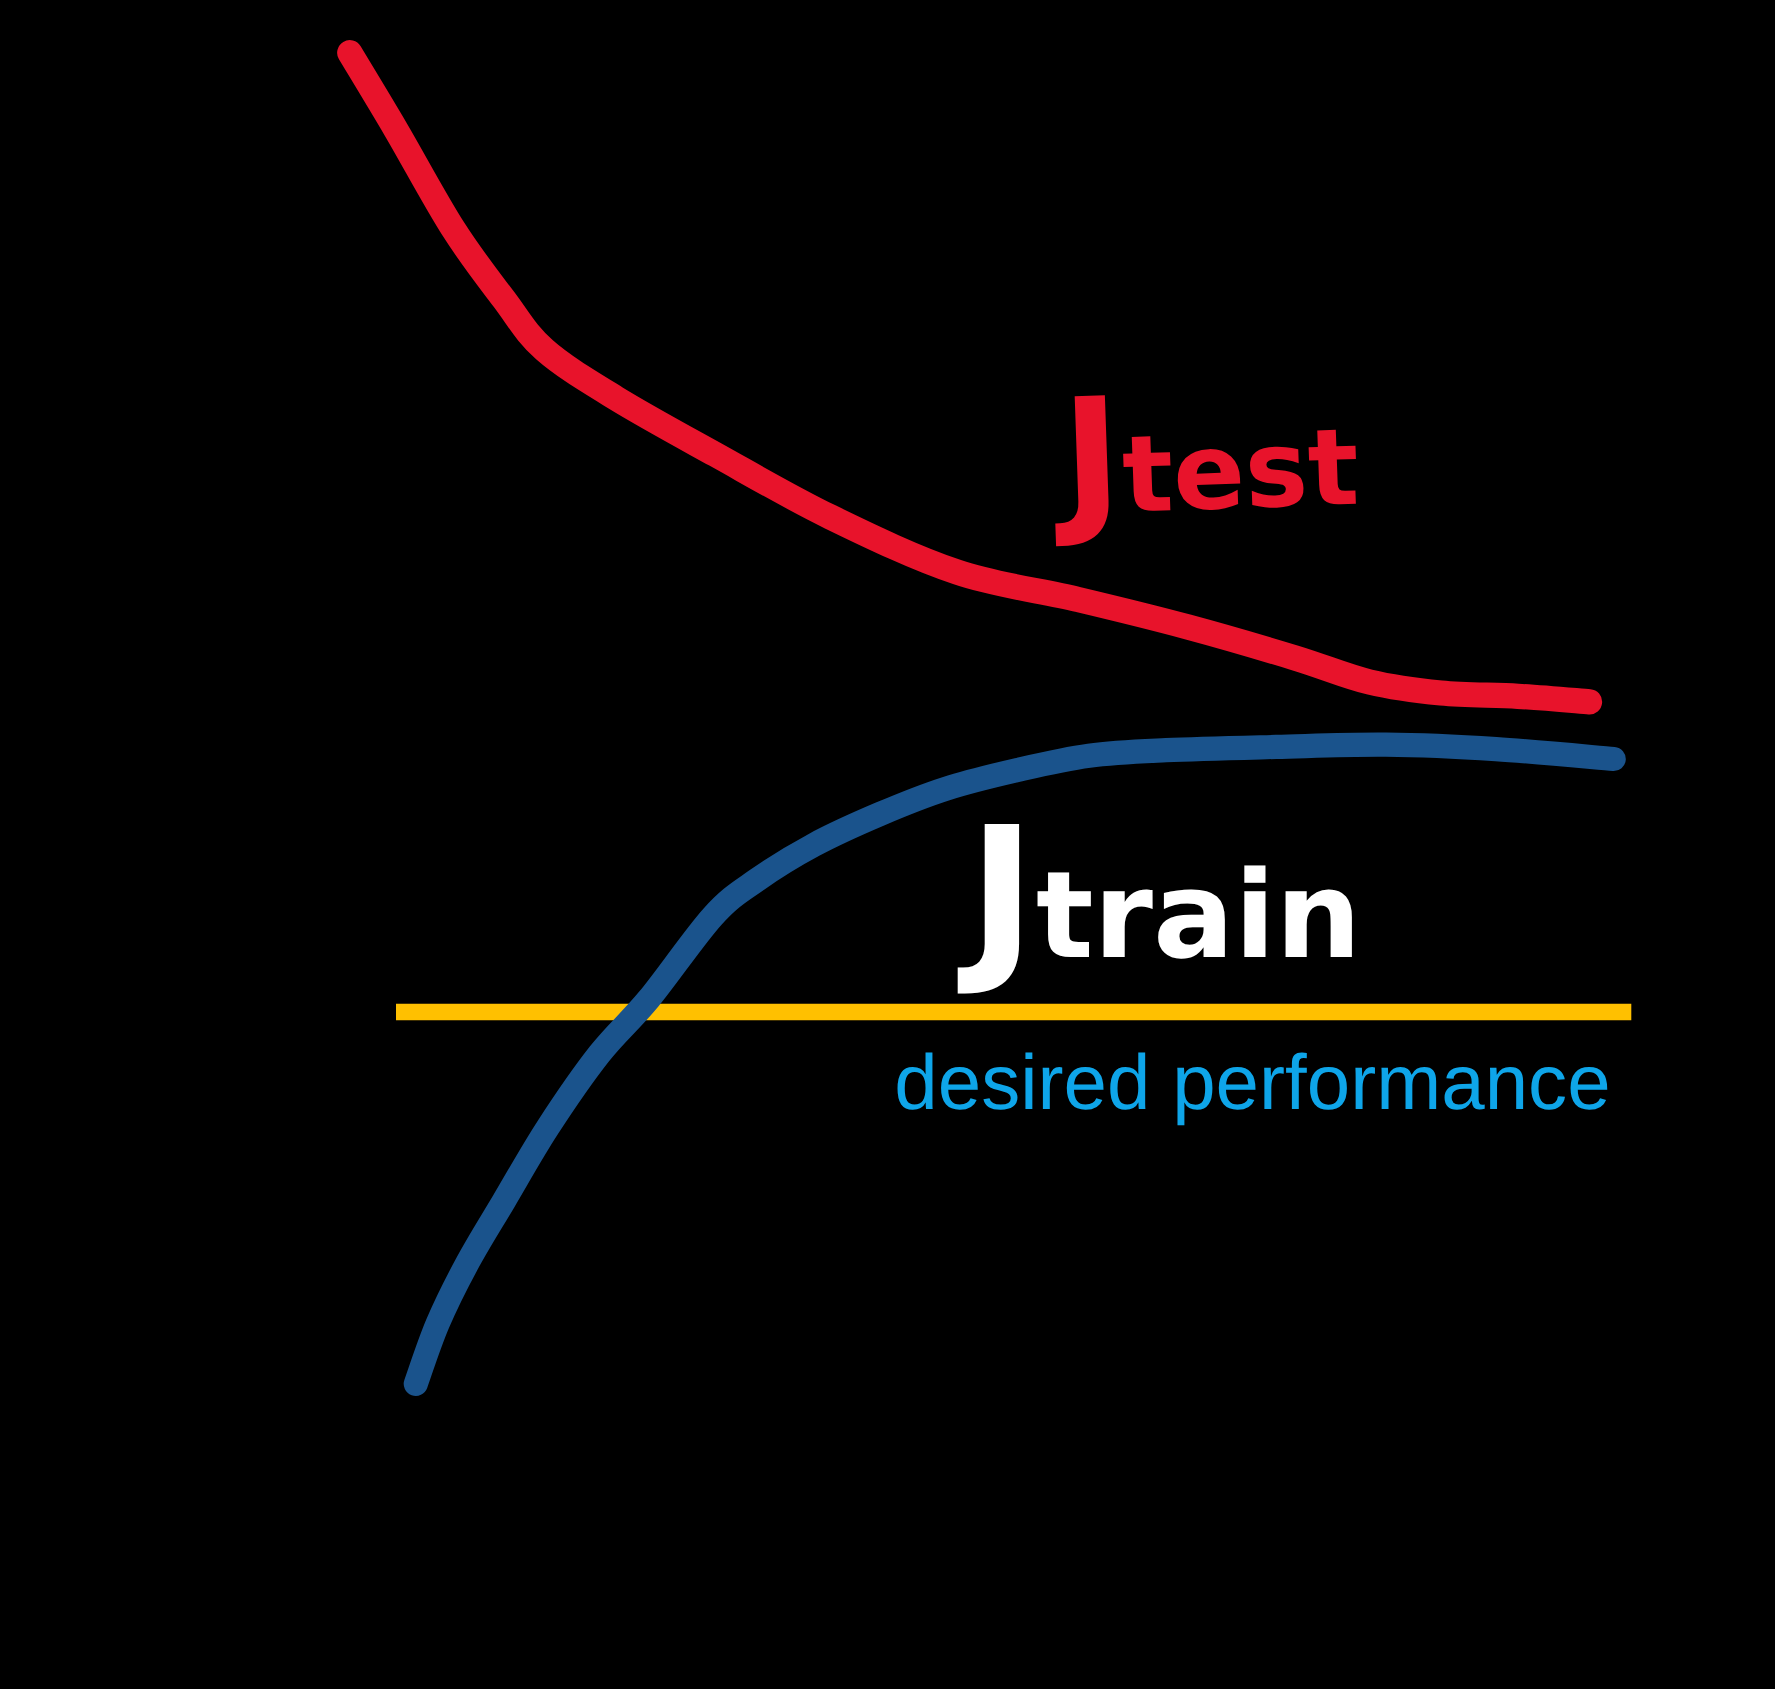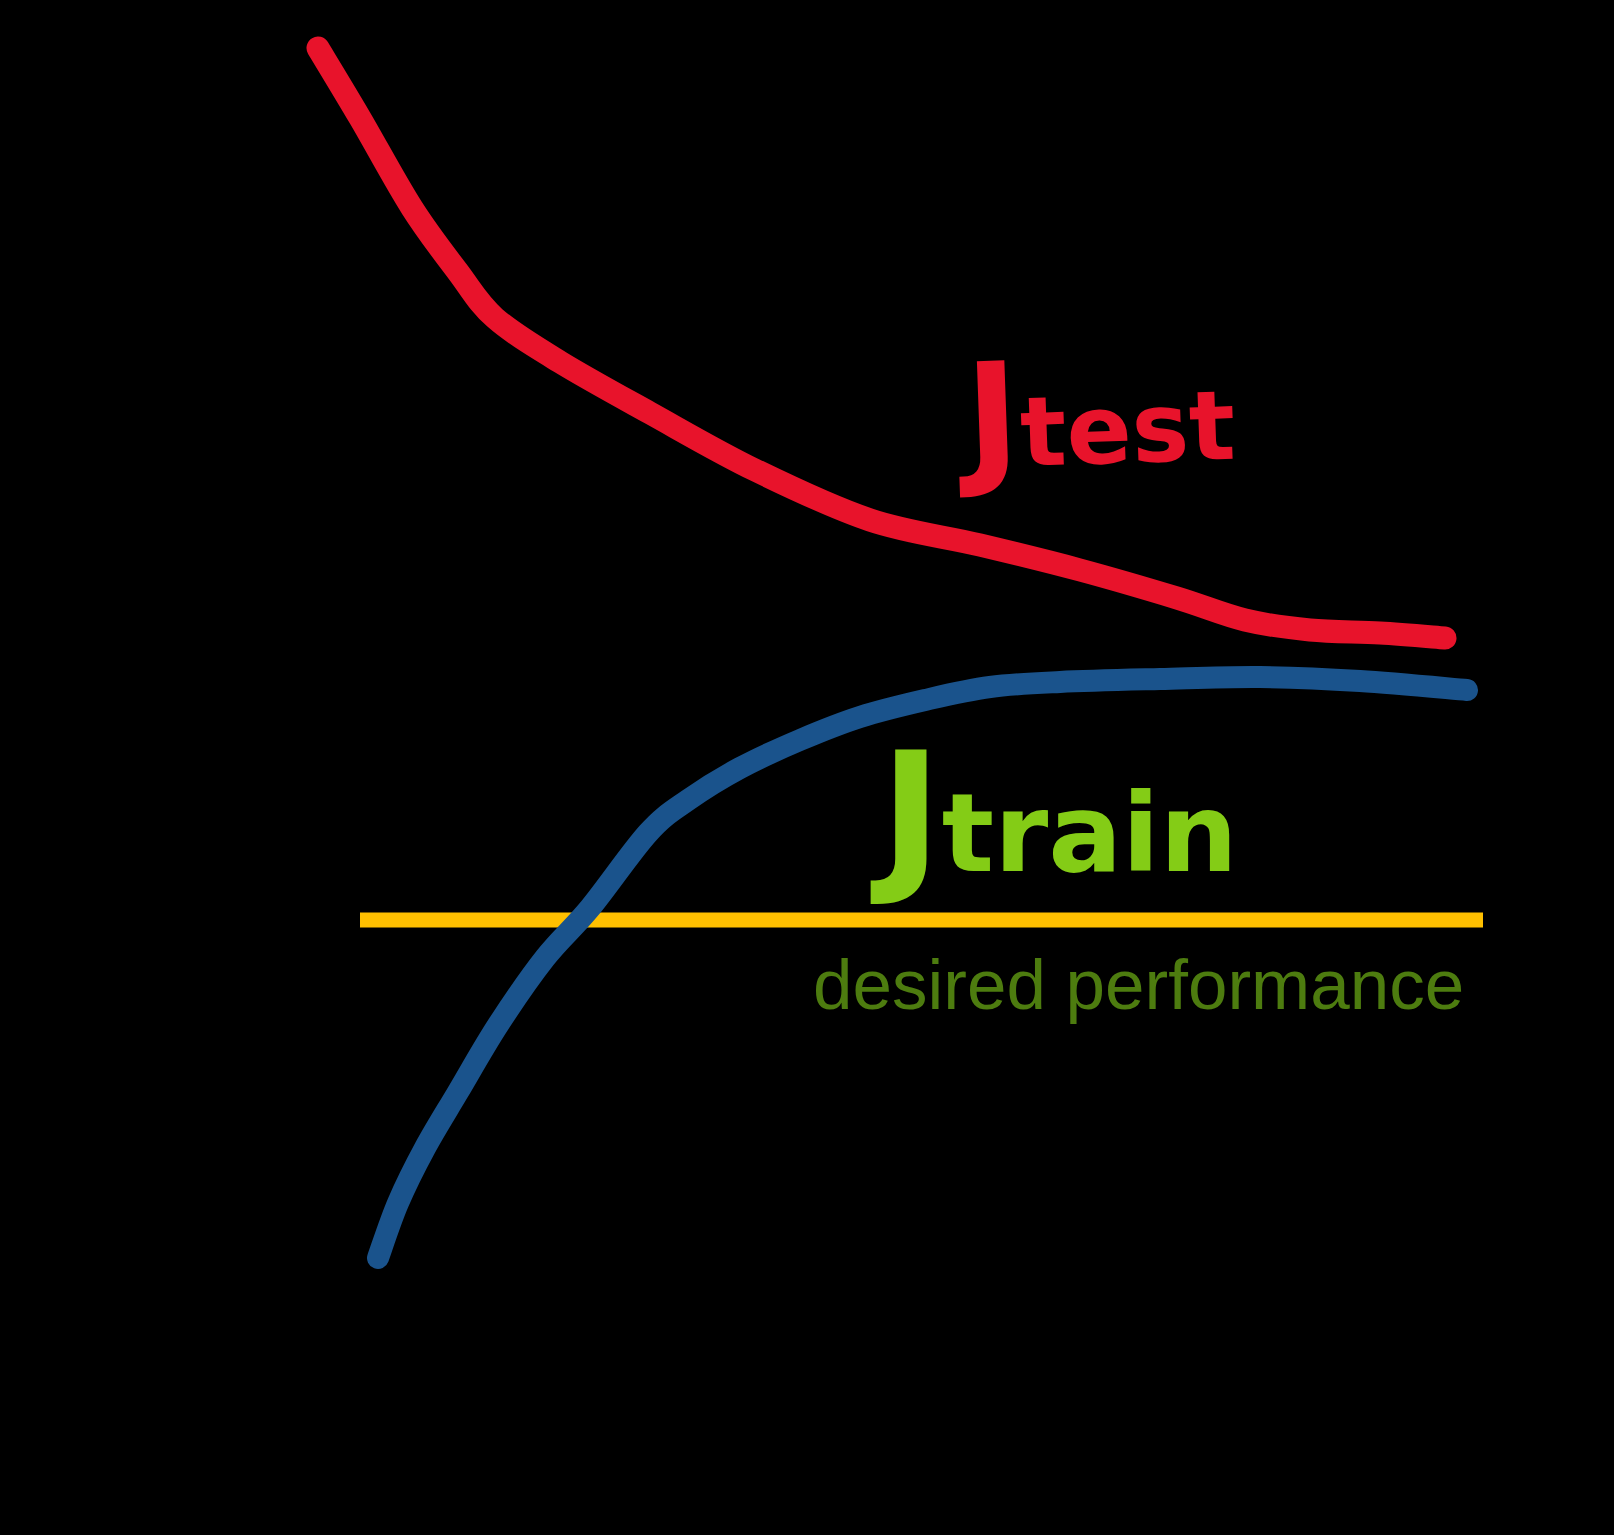--- a/index.html
+++ b/index.html
@@ -62,19 +62,19 @@
   <svg viewBox="0 0 1614 1535" aria-hidden="false">
     <path fill="none" d="M318,48C325,59.666666666666664 344.3333333333333,91.33333333333333 360,118C375.6666666666667,144.66666666666666 395.6666666666667,182.33333333333334 412,208C428.3333333333333,233.66666666666666 444.1666666666667,253.66666666666666 458,272C471.8333333333333,290.3333333333333 478,303 495,318C512,333 534.1666666666666,346.1666666666667 560,362C585.8333333333334,377.8333333333333 617.5,395 650,413C682.5,431 718.3333333333334,452.1666666666667 755,470C791.6666666666666,487.8333333333333 832.5,507.5 870,520C907.5,532.5 945,536.6666666666666 980,545C1015,553.3333333333334 1047.1666666666667,561.1666666666666 1080,570C1112.8333333333333,578.8333333333334 1149.5,589.6666666666666 1177,598C1204.5,606.3333333333334 1222.8333333333333,614.6666666666666 1245,620C1267.1666666666667,625.3333333333334 1287.5,627.8333333333334 1310,630C1332.5,632.1666666666666 1357.5,631.6666666666666 1380,633C1402.5,634.3333333333334 1434.1666666666667,637.1666666666666 1445,638" stroke="#E8132B" stroke-width="23" stroke-linecap="round" stroke-linejoin="round"></path>
     <path fill="none" d="M360,920 L1483,920" stroke="#FFC000" stroke-width="15" stroke-linecap="butt" stroke-linejoin="round"></path>
     <path fill="none" d="M378,1258C381.3333333333333,1248.8333333333333 390.1666666666667,1221.3333333333333 398,1203C405.8333333333333,1184.6666666666667 415,1166.5 425,1148C435,1129.5 445.8333333333333,1112.5 458,1092C470.1666666666667,1071.5 483.5,1047.3333333333333 498,1025C512.5,1002.6666666666666 529.6666666666666,977.5 545,958C560.3333333333334,938.5 572.8333333333334,928.8333333333334 590,908C607.1666666666666,887.1666666666666 631.6666666666666,851 648,833C664.3333333333334,815 672.6666666666666,810.8333333333334 688,800C703.3333333333334,789.1666666666666 721.3333333333334,778 740,768C758.6666666666666,758 780,748.5 800,740C820,731.5 839.1666666666666,723.6666666666666 860,717C880.8333333333334,710.3333333333334 903.3333333333334,705 925,700C946.6666666666666,695 967.5,690 990,687C1012.5,684 1031.6666666666667,683.3333333333334 1060,682C1088.3333333333333,680.6666666666666 1126.6666666666667,679.8333333333334 1160,679C1193.3333333333333,678.1666666666666 1226.6666666666667,676.6666666666666 1260,677C1293.3333333333333,677.3333333333334 1325.5,678.8333333333334 1360,681C1394.5,683.1666666666666 1449.1666666666667,688.5 1467,690" stroke="#1A538C" stroke-width="22" stroke-linecap="round" stroke-linejoin="round"></path>
   </svg>
 
   <div class="label label-hand label-jtest" style="color: rgb(232, 19, 43);">
     <span>J</span><span class="sub">test</span>
   </div>
 
-  <div class="label label-hand label-jtrain" style="color: #84cc16;">
+  <div class="label label-hand label-jtrain" style="color: #ffffff;">
     <span>J</span><span class="sub">train</span>
   </div>
 
-  <div class="label label-desired" style="color: #4d7c0f; text-align: right;">desired performance</div>
+  <div class="label label-desired" style="color: #0ea5e9; text-align: right;">desired performance</div>
 
 </div>
 
 </body></html>

